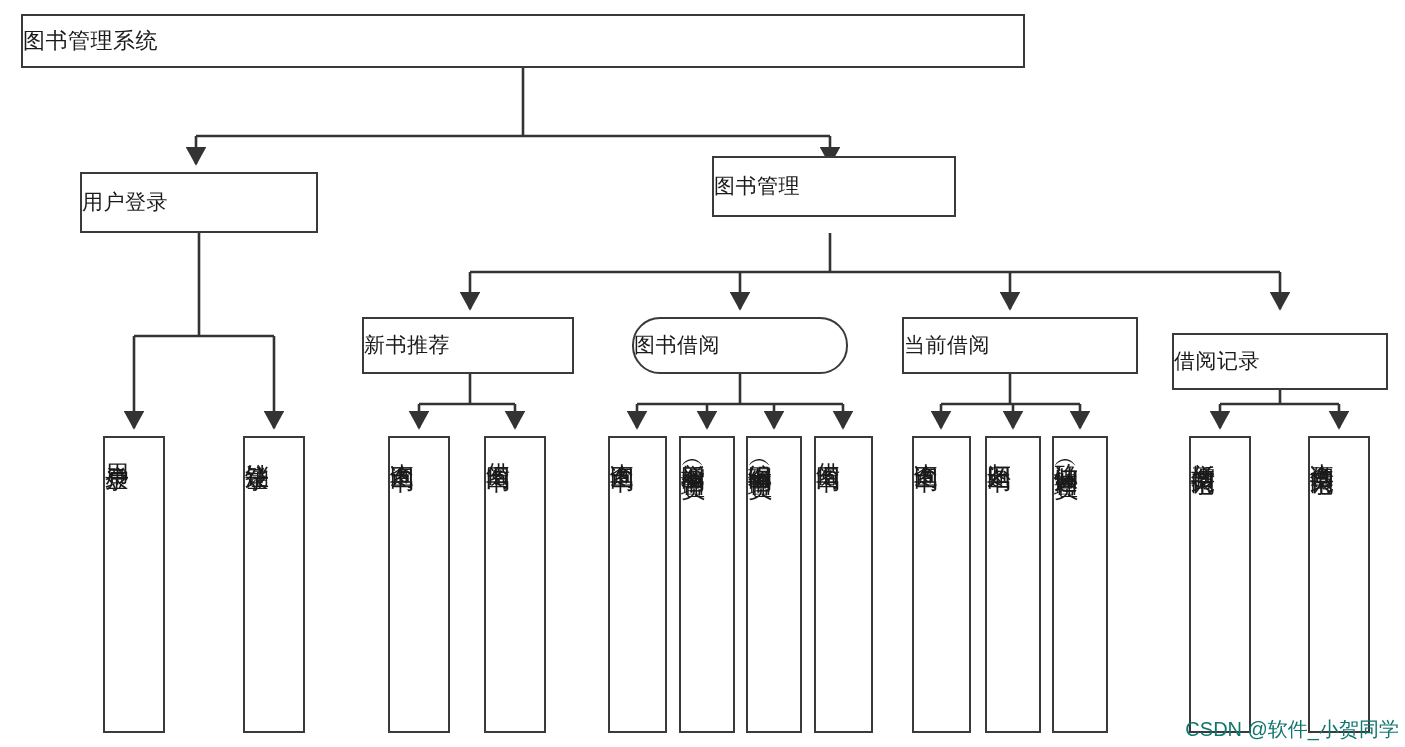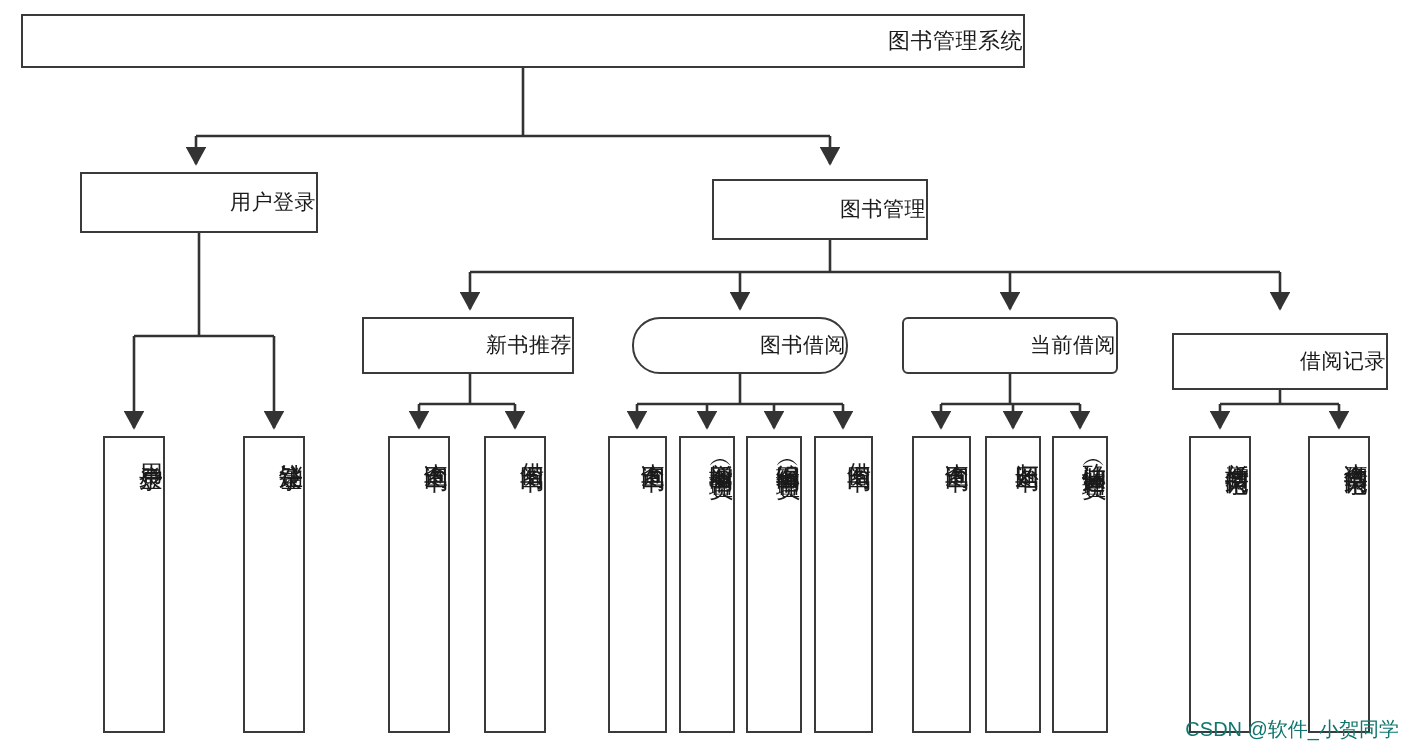--- a/index.html
+++ b/index.html
@@ -25,21 +25,21 @@
     height: 747px;
     pointer-events: none;
   }
   .node {
     position: absolute;
     box-sizing: border-box;
     border: 2px solid #3a3a3a;
     background: #ffffff;
     display: flex;
     align-items: center;
-    justify-content: flex-end;
+    justify-content: flex-start;
     color: #1a1a1a;
     z-index: 2;
   }
   .node .lbl {
     display: block;
     text-align: center;
     line-height: 1.18;
     letter-spacing: 0.5px;
   }
   
@@ -127,31 +127,31 @@
     </g>
   </svg>
 
   <div class="node h-node root" style="left:21px;top:14px;width:1004px;height:54px;">
     <span class="lbl">图书管理系统</span>
   </div>
 
   <div class="node h-node" style="left:80px;top:172px;width:238px;height:61px;">
     <span class="lbl">用户登录</span>
   </div>
-  <div class="node h-node" style="left:712px;top:179px;width:216px;height:61px;">
+  <div class="node h-node" style="left:712px;top:156px;width:244px;height:61px;">
     <span class="lbl">图书管理</span>
   </div>
 
   <div class="node h-node" style="left:362px;top:317px;width:212px;height:57px;">
     <span class="lbl">新书推荐</span>
   </div>
   <div class="node h-node" style="left:632px;top:317px;width:216px;height:57px;border-radius:28px;">
     <span class="lbl">图书借阅</span>
   </div>
-  <div class="node h-node" style="left:902px;top:317px;width:216px;height:57px;border-radius:6px;">
+  <div class="node h-node" style="left:902px;top:317px;width:236px;height:57px;">
     <span class="lbl">当前借阅</span>
   </div>
   <div class="node h-node" style="left:1172px;top:333px;width:216px;height:57px;">
     <span class="lbl">借阅记录</span>
   </div>
 
   <div class="node v-node" style="left:103px;top:436px;width:62px;height:297px;">
     <span class="lbl">用户登录</span>
   </div>
   <div class="node v-node" style="left:243px;top:436px;width:62px;height:297px;">

